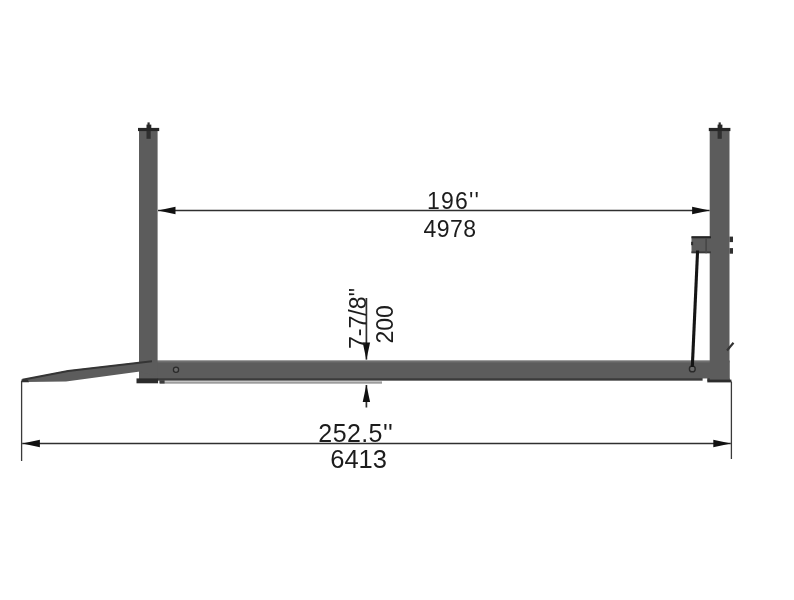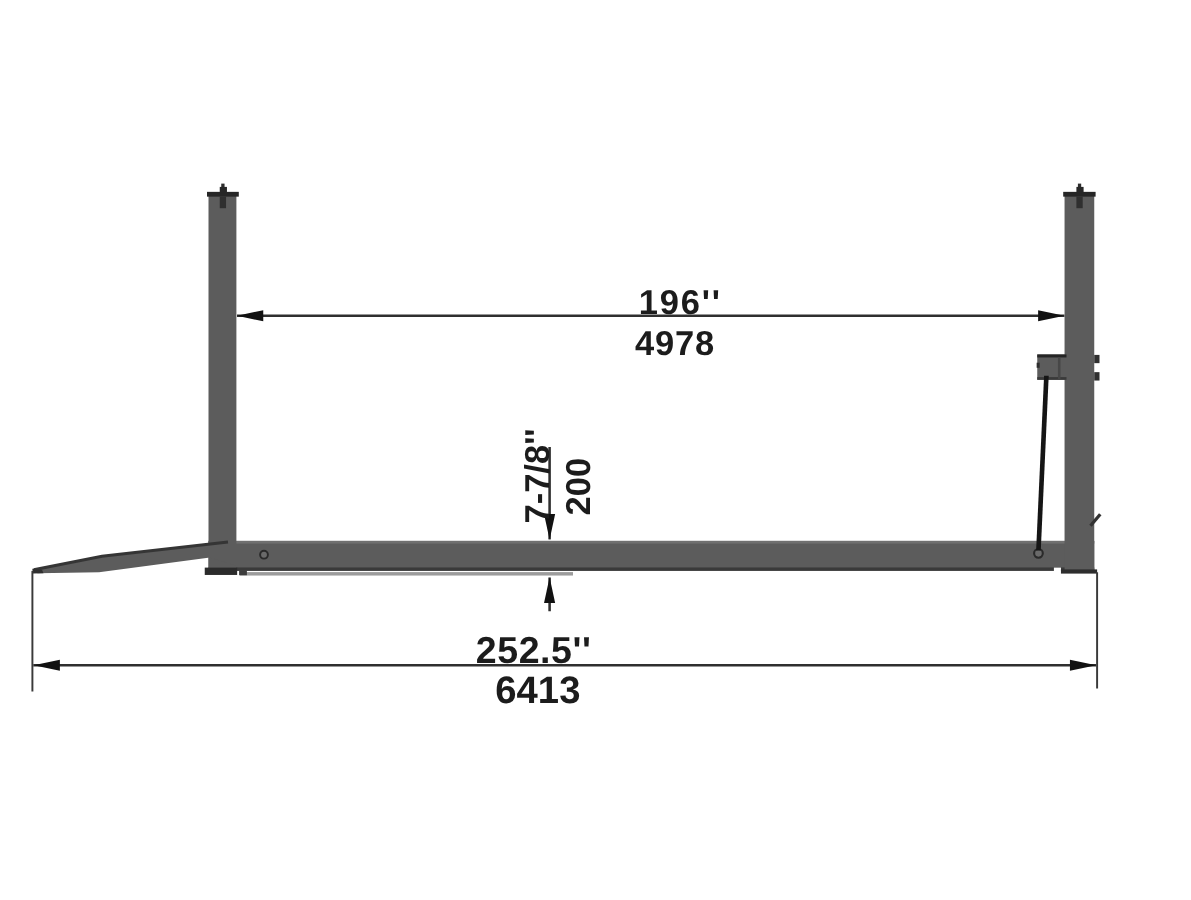--- a/index.html
+++ b/index.html
@@ -1,16 +1,16 @@
 <!DOCTYPE html>
 <html><head>
 <meta charset="utf-8">
 <style>
 html,body{margin:0;padding:0;background:#ffffff;}
-.page{position:relative;width:794px;height:600px;background:#ffffff;overflow:hidden;font-family:"Liberation Sans",sans-serif;font-weight:bold;}
+.page{position:relative;width:794px;height:600px;background:#ffffff;overflow:hidden;font-family:"Liberation Sans",sans-serif;}
 svg{position:absolute;left:0;top:0;display:block;filter:blur(0.5px);}
 text{font-family:"Liberation Sans",sans-serif;fill:#1c1c1c;}
 </style>
 </head>
 <body>
 <div class="page">
 <svg width="794" height="600" viewBox="0 0 794 600">
 
   <rect x="0" y="0" width="794" height="600" fill="#ffffff"></rect>
 

